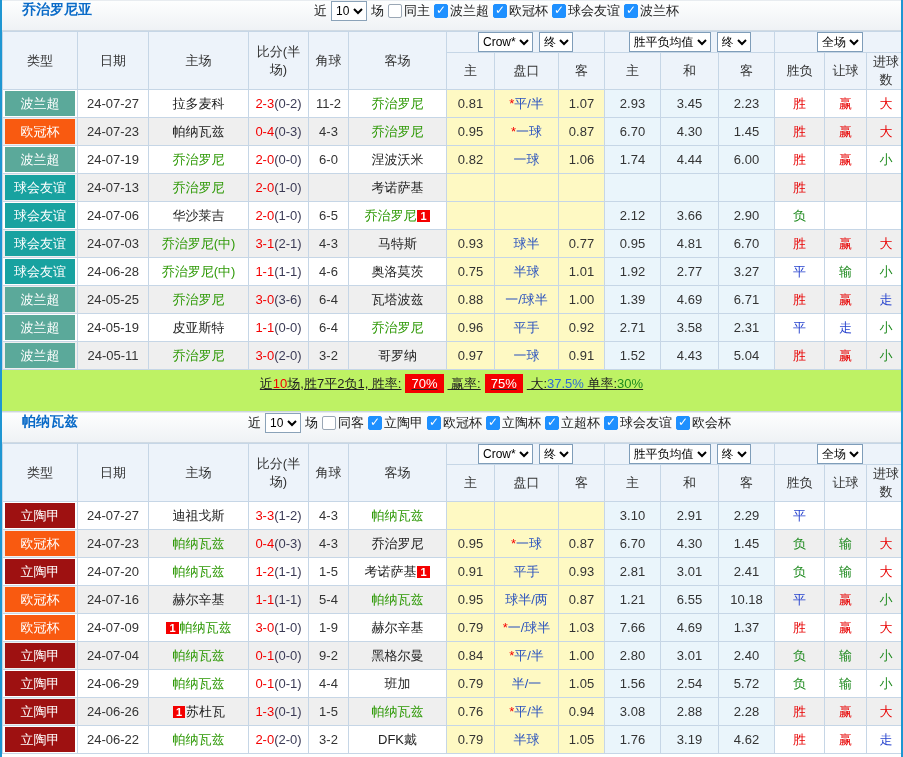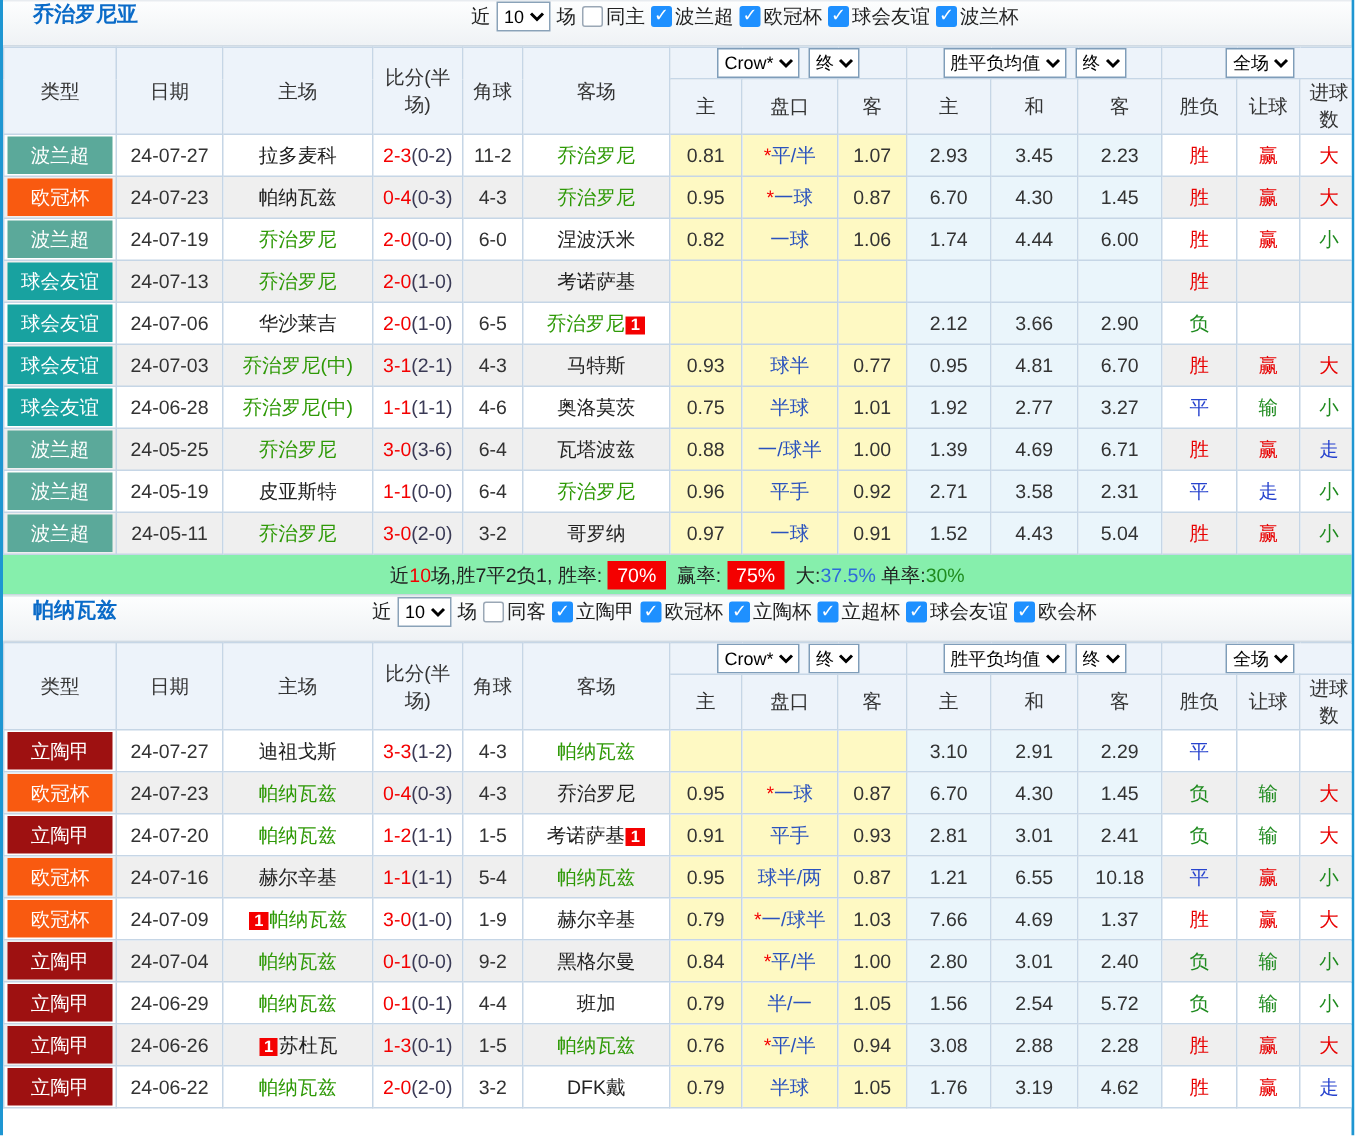--- a/index.html
+++ b/index.html
@@ -39,21 +39,21 @@
   .badge { display:block; margin:1px 2px; height:25px; line-height:25px; color:#fff; font-size:13px; }
   .score { color:#F40000; }
   .half { color:#3A3A55; }
   .name-green { color:#2E9906; }
   .name-black { color:#222; }
   .tag1 { background:#F40000; color:#fff; font-size:11px; font-weight:bold; padding:0 3px; margin:0 1px; }
   .star { color:#F40000; }
   .hcp { color:#2A52BE; }
   .mid { color:#3A77C9; }
   
-  .summary { height:27px; line-height:27px; text-align:center; font-size:13px; color:#222; background:#86efac; border-bottom:1px solid #CCD6E0; }
+  .summary { height:42px; line-height:27px; text-align:center; font-size:13px; color:#222; background:#bef264; border-bottom:1px solid #CCD6E0;text-decoration:underline; }
   .seg-red { color:#F40000; }
   .seg-blue { color:#2D6BD8; }
   .seg-green { color:#1F8C1F; }
   .seg-badge { background:#F40000; color:#fff; padding:2px 6px; margin:0 4px; }
 </style>
 </head>
 <body>
 
 <div class="window">
   <div id="sections">

